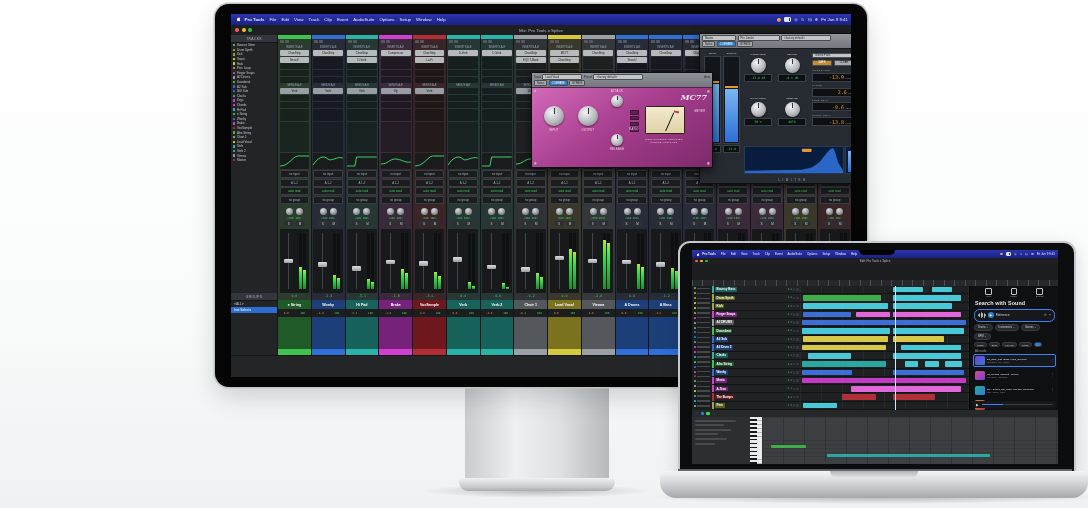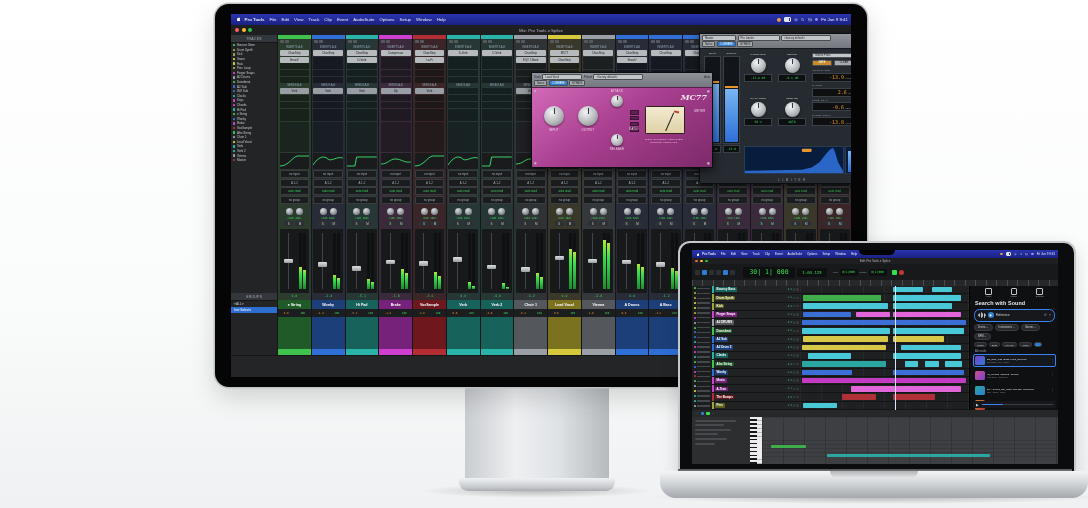--- a/index.html
+++ b/index.html
@@ -1561,36 +1561,20 @@
             <div style="white-space: nowrap;">Fri Jun 9  9:41</div>
           </div>
         </div>
       <div class="titlebar" style="top:8px;height:6px">
         <span style="margin-left:3px"></span>
         <span class="tl r" style="width:2.6px;height:2.6px"></span>
         <span class="tl y" style="width:2.6px;height:2.6px"></span>
         <span class="tl g" style="width:2.6px;height:2.6px"></span>
         <div class="wtitle" style="font-size:3px">Edit: Pro Tools x Splice</div>
       </div>
-      <div class="ebar" style="left:0;top:14px;right:0;height:16px;padding:0 3px">
-        <span class="tbtn"></span>
-        <span class="tbtn b"></span>
-        <span class="tbtn"></span>
-        <span class="tbtn"></span>
-        <span class="tbtn b"></span>
-        <span class="tbtn"></span>
-        <span class="cnt" style="width:52px;height:11px;font-size:6.5px;margin-left:6px">30| 1| 000</span>
-        <span class="cnt" style="width:30px;height:9px;font-size:4px">1:04.125</span>
-        <span class="minilbl" style="margin-left:4px">Grid</span>
-        <span class="cnt" style="width:18px;height:7px;font-size:3px">0|1|000</span>
-        <span class="minilbl">Nudge</span>
-        <span class="cnt" style="width:18px;height:7px;font-size:3px">0|1|000</span>
-        <span class="tbtn" style="background:#35e04a;margin-left:3px"></span>
-        <span class="tbtn" style="background:#c03a2e;border-radius:50%"></span>
-      </div>
       <div class="ruler" style="left:0;top:30px;right:0;height:6px"></div>
       <div class="minibar" style="left:0;top:36px;width:20px;height:124px" id="miniList">
           <div class="mrow">
             <i style="background: rgb(63, 194, 78);"></i>
             <b></b>
           </div>
           <div class="mrow">
             <i style="background: rgb(160, 165, 58);"></i>
             <b></b>
           </div>

